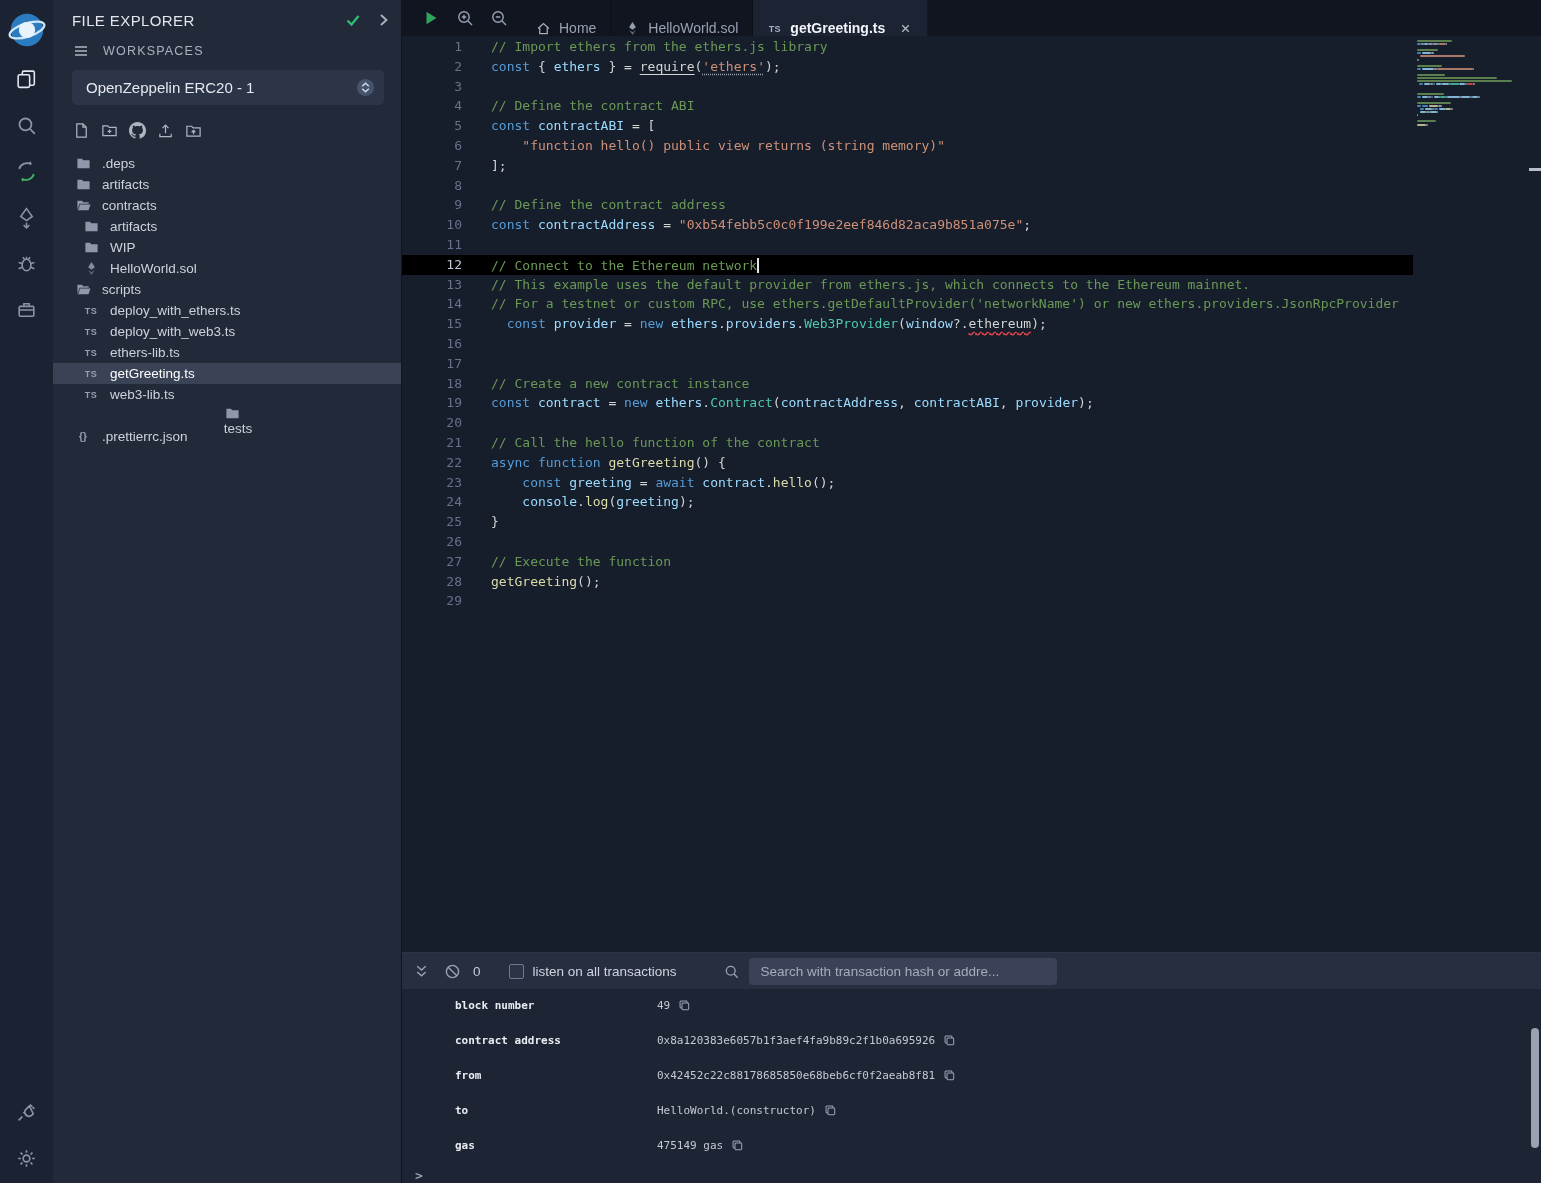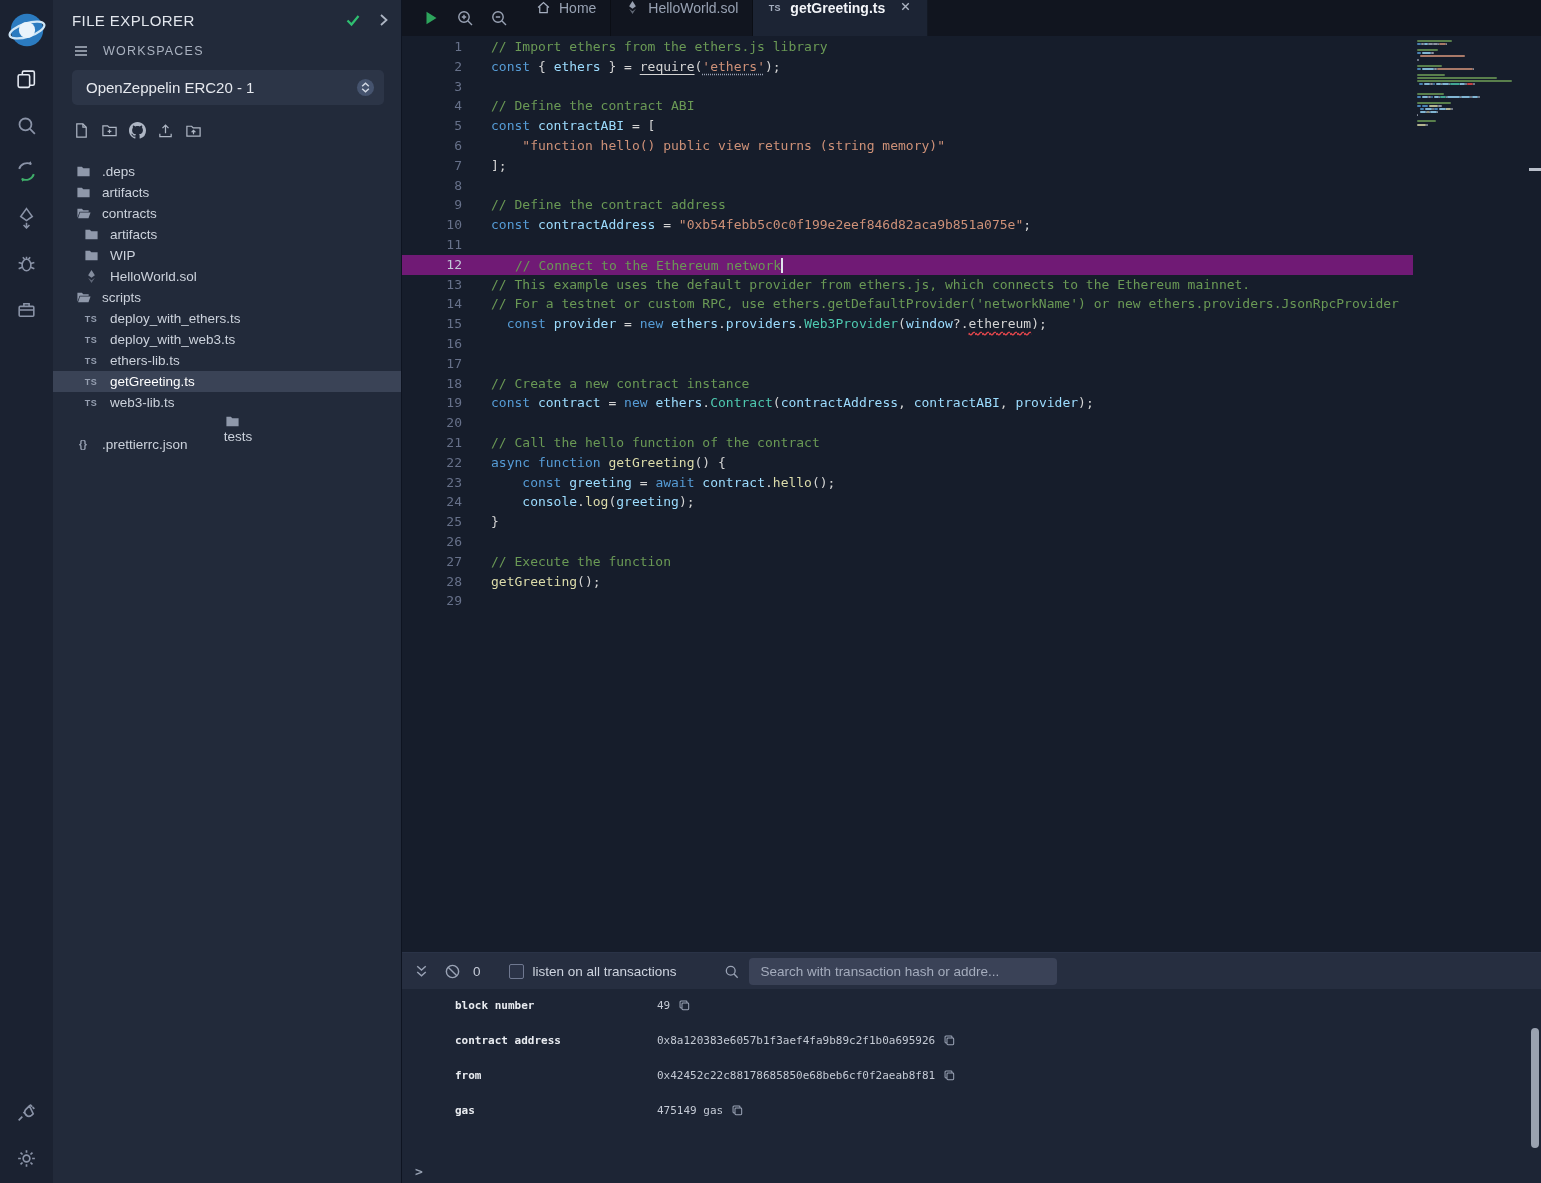--- a/index.html
+++ b/index.html
@@ -32,53 +32,53 @@
   .ws-label { font-size:12.5px; letter-spacing:1.2px; }
   .ws-select { margin:4px 17px 0 19px; height:35px; background:#2c3547; border-radius:5px;
     display:flex; align-items:center; padding:0 9px 0 14px; font-size:15px; color:#e6e9ef; cursor:pointer; }
   .ws-name { flex:1; }
   .ws-badge { width:19px; height:19px; display:flex; }
   .ws-badge svg { width:19px; height:19px; }
   .fa-row { display:flex; align-items:center; gap:10px; padding:16px 0 6px 19px; }
   .fa-btn { width:18px; height:18px; color:#aeb6c4; background:none; border:none; cursor:pointer;
     display:flex; align-items:center; justify-content:center; }
   .fa-btn .icon, .fa-btn svg { width:17px; height:17px; display:block; }
-  .file-tree { list-style:none; margin-top:16px; }
+  .file-tree { list-style:none; margin-top:8px; }
   .tree-item { height:21px; display:flex; align-items:center; font-size:13.5px; color:#ccd2dc; cursor:pointer; }
   .tree-item.selected { background:#3a4356; color:#ffffff; }
   .tree-icon { width:16px; height:16px; margin-right:11px; display:flex; align-items:center;
     justify-content:center; color:#8f98aa; flex-shrink:0; }
   .tree-icon svg { width:15px; height:15px; }
   .ts-badge { font-size:9px; font-weight:700; letter-spacing:.4px; color:#97a0b2;
     font-family:"Liberation Sans",sans-serif; }
   .json-badge { font-size:10px; font-weight:700; color:#97a0b2; }
 
   
   .editor-col { flex:1; display:flex; flex-direction:column; min-width:0; background:#161d2b; }
   .tab-bar { height:36px; background:#11151f; display:flex; align-items:stretch; flex-shrink:0; }
   .tb-icons { display:flex; align-items:center; gap:16px; padding:0 14px 0 20px; }
   .tb-btn { width:18px; height:18px; color:#9aa3b5; background:none; border:none; cursor:pointer;
     display:flex; align-items:center; justify-content:center; }
   .tb-btn .icon, .tb-btn svg { width:18px; height:18px; display:block; }
   .tabs { display:flex; align-items:stretch; }
-  .tab { display:flex; align-items:flex-start; gap:8px; padding:0 14px; font-size:14px; color:#98a2b3;
+  .tab { display:flex; align-items:flex-end; gap:8px; padding:0 14px; font-size:14px; color:#98a2b3;
     border-right:1px solid rgba(0,0,0,.3); cursor:pointer; white-space:nowrap; }
   .tab.active { background:#1c2434; color:#f2f4f8; font-weight:700; }
   .tab-icon { width:15px; height:15px; display:flex; align-items:center; justify-content:center; color:#a6afc0; }
   .tab-icon svg { width:15px; height:15px; }
   .tab .ts-badge { font-size:9px; }
   .tab-close { width:14px; height:14px; margin-left:6px; color:#aeb6c4; display:flex; cursor:pointer; }
   .tab-close svg { width:13px; height:13px; }
 
   
   .editor-body { flex:1; position:relative; overflow:hidden;
     font-family:"DejaVu Sans Mono",monospace; font-size:13px; line-height:19.8px; }
   .code { position:absolute; top:0; left:0; bottom:0; right:128px; padding-top:1px; overflow:hidden; }
   .code-line { display:flex; height:19.8px; white-space:pre; }
-  .code-line.active { background:#701a75;gap:24px; }
+  .code-line.active { background:#000000; }
   .ln { width:60px; text-align:right; color:#67718a; flex-shrink:0; }
   .code-line.active .ln { color:#c2cad8; }
   .ltxt { margin-left:29px; }
   .tk-c { color:#6a9955; } .tk-k { color:#569cd6; } .tk-v { color:#9cdcfe; }
   .tk-s { color:#ce9178; } .tk-t { color:#4ec9b0; } .tk-f { color:#dcdcaa; }
   .tk-p { color:#d4d4d4; }
   .tk-u { color:#d4d4d4; text-decoration:underline; text-underline-offset:3px; }
   .tk-sd { color:#ce9178; text-decoration:underline dotted #9aa3b5; text-underline-offset:3px; }
   .tk-err { color:#d4d4d4; text-decoration:underline wavy #e8474c; text-underline-offset:3px; }
   .cursor { display:inline-block; width:1.5px; height:15px; background:#e0e5ec; transform:translateY(3px); }
@@ -654,20 +654,30 @@
             <span class="term-lbl">from</span>
             <span class="term-val">0x42452c22c88178685850e68beb6cf0f2aeab8f81</span>
             <span class="copy-btn">
               <svg viewBox="0 0 14 14" fill="none" stroke="currentColor" stroke-width="1.1">
                 <rect x="4.3" y="4.3" width="7.2" height="7.2" rx="1"></rect>
                 <path d="M9.7 4.3 V3.2 a1 1 0 0 0 -1 -1 H3.2 a1 1 0 0 0 -1 1 V8.7 a1 1 0 0 0 1 1 H4.3"></path>
               </svg>
             </span>
           </div>
           <div class="term-row">
+            <span class="term-lbl">to</span>
+            <span class="term-val">HelloWorld.(constructor)</span>
+            <span class="copy-btn">
+              <svg viewBox="0 0 14 14" fill="none" stroke="currentColor" stroke-width="1.1">
+                <rect x="4.3" y="4.3" width="7.2" height="7.2" rx="1"></rect>
+                <path d="M9.7 4.3 V3.2 a1 1 0 0 0 -1 -1 H3.2 a1 1 0 0 0 -1 1 V8.7 a1 1 0 0 0 1 1 H4.3"></path>
+              </svg>
+            </span>
+          </div>
+          <div class="term-row">
             <span class="term-lbl">gas</span>
             <span class="term-val">475149 gas</span>
             <span class="copy-btn">
               <svg viewBox="0 0 14 14" fill="none" stroke="currentColor" stroke-width="1.1">
                 <rect x="4.3" y="4.3" width="7.2" height="7.2" rx="1"></rect>
                 <path d="M9.7 4.3 V3.2 a1 1 0 0 0 -1 -1 H3.2 a1 1 0 0 0 -1 1 V8.7 a1 1 0 0 0 1 1 H4.3"></path>
               </svg>
             </span>
           </div>
         </div>

